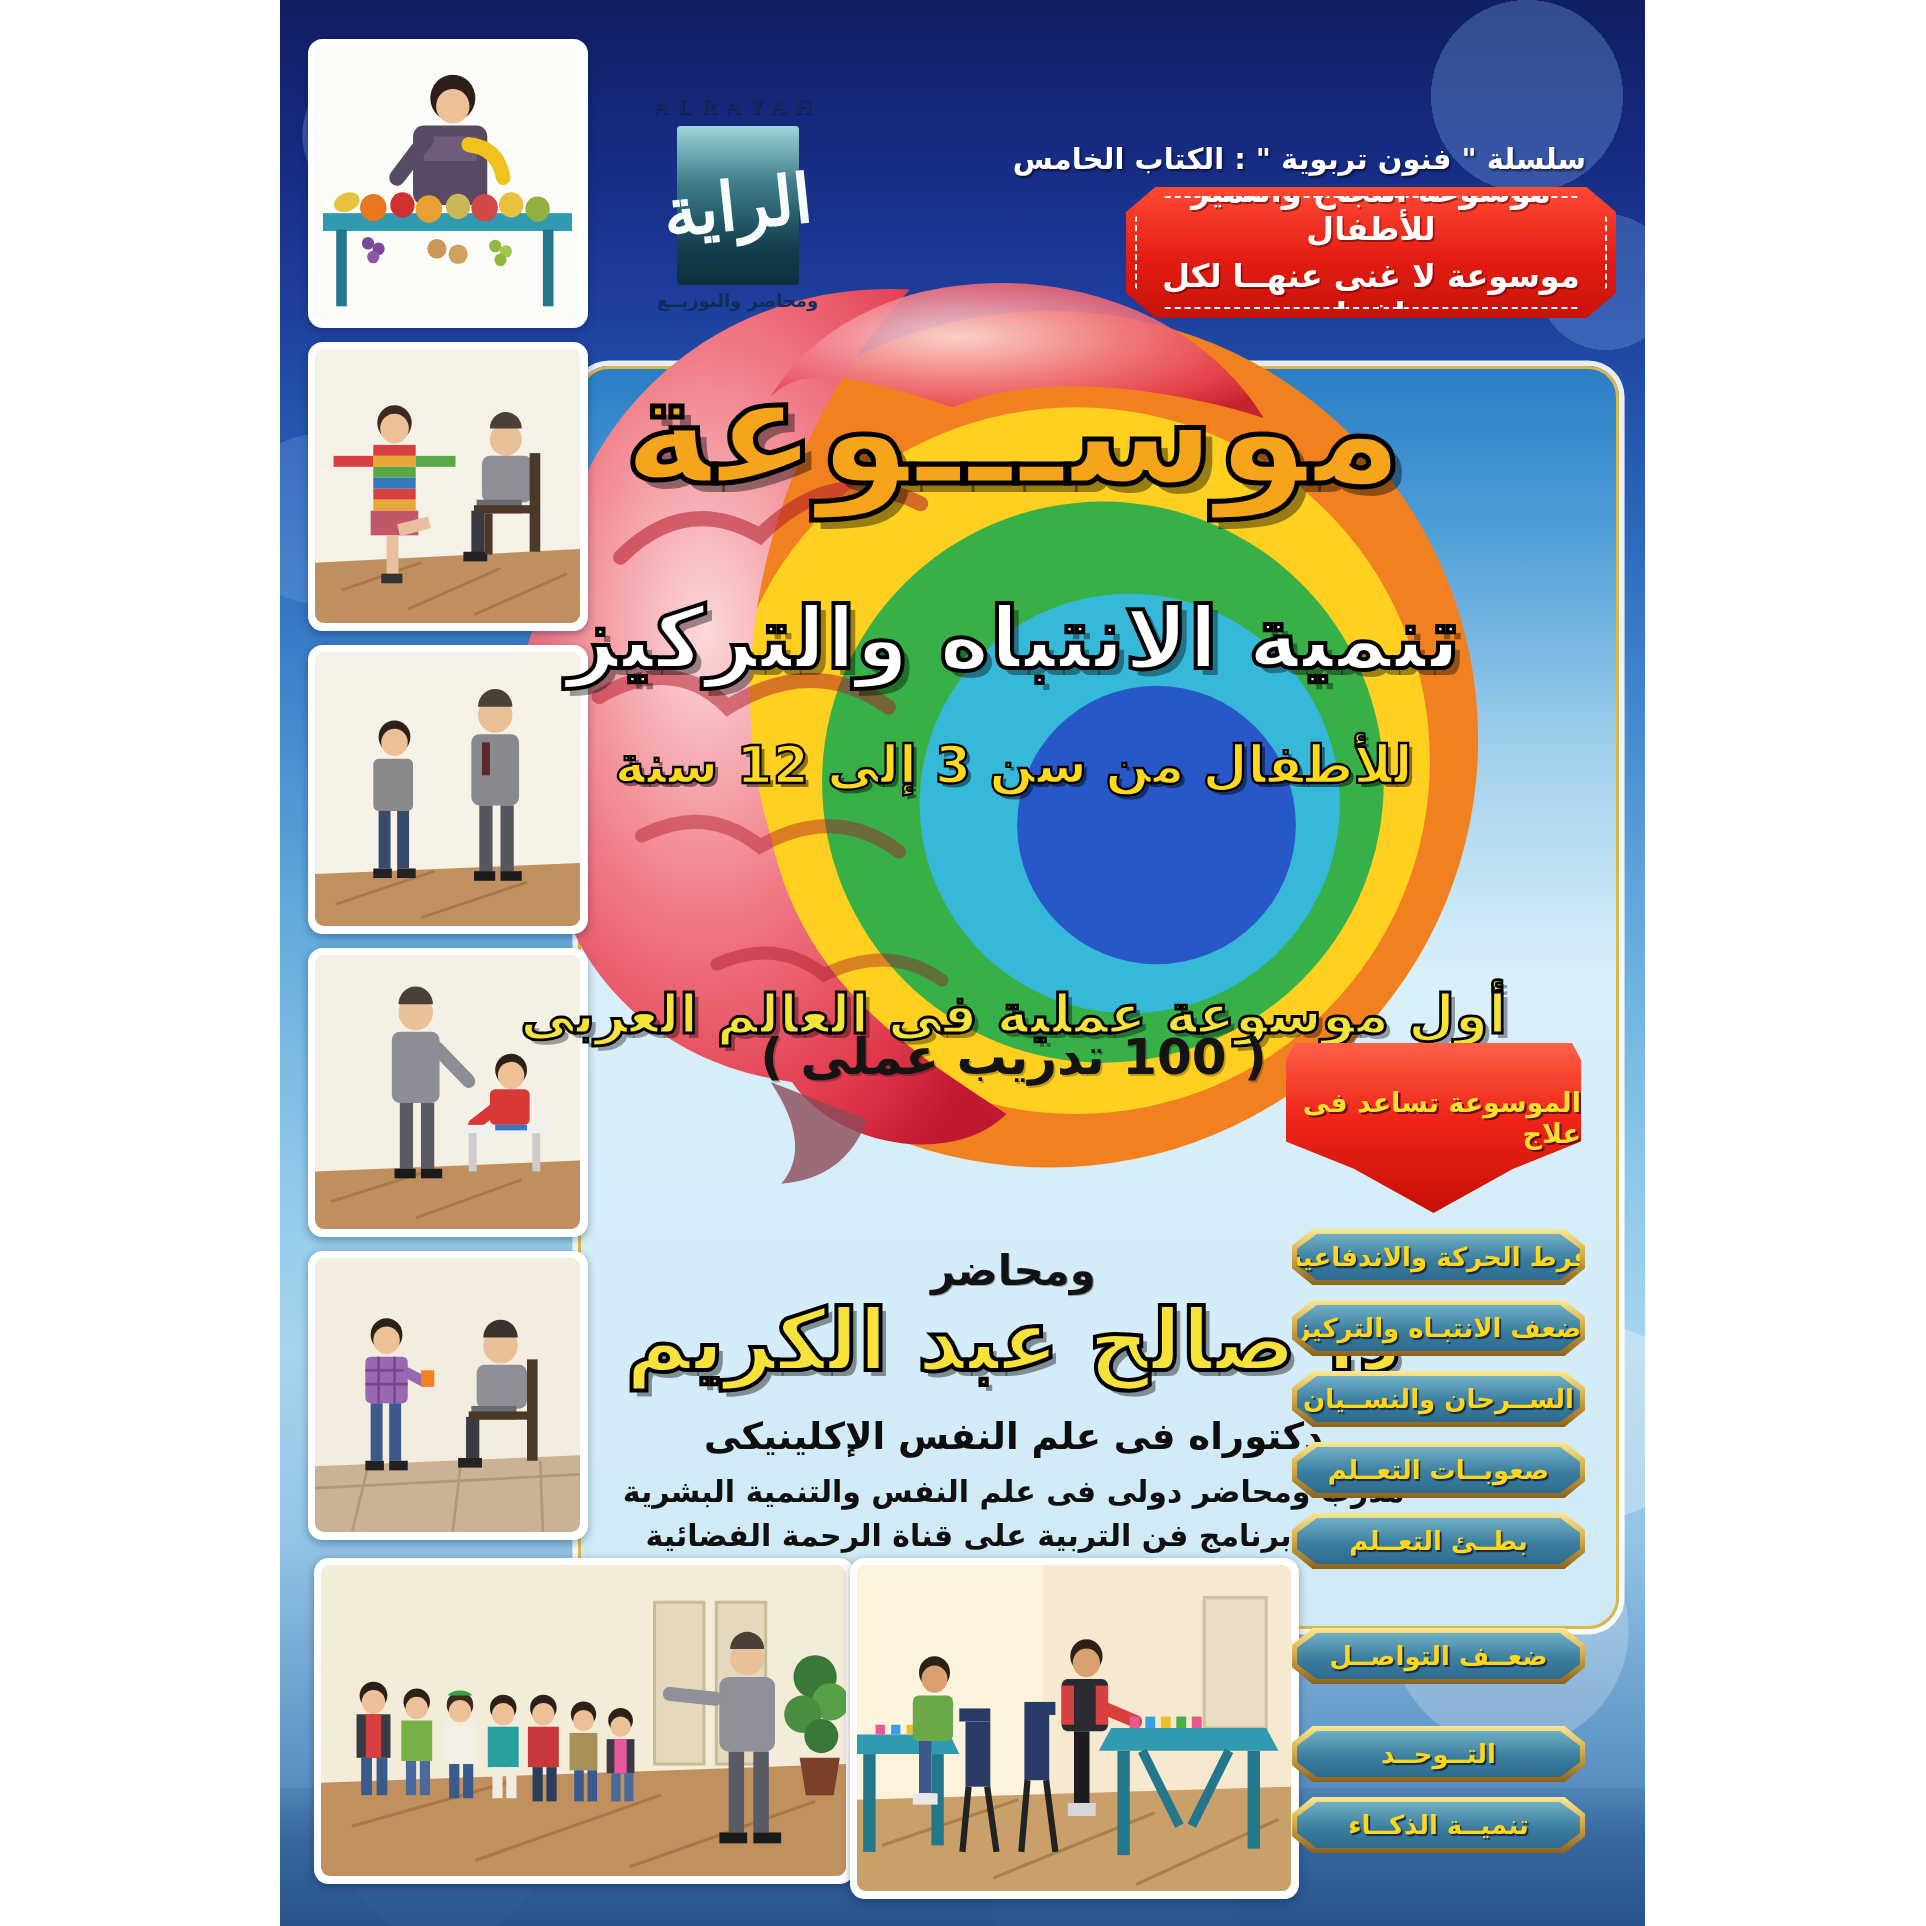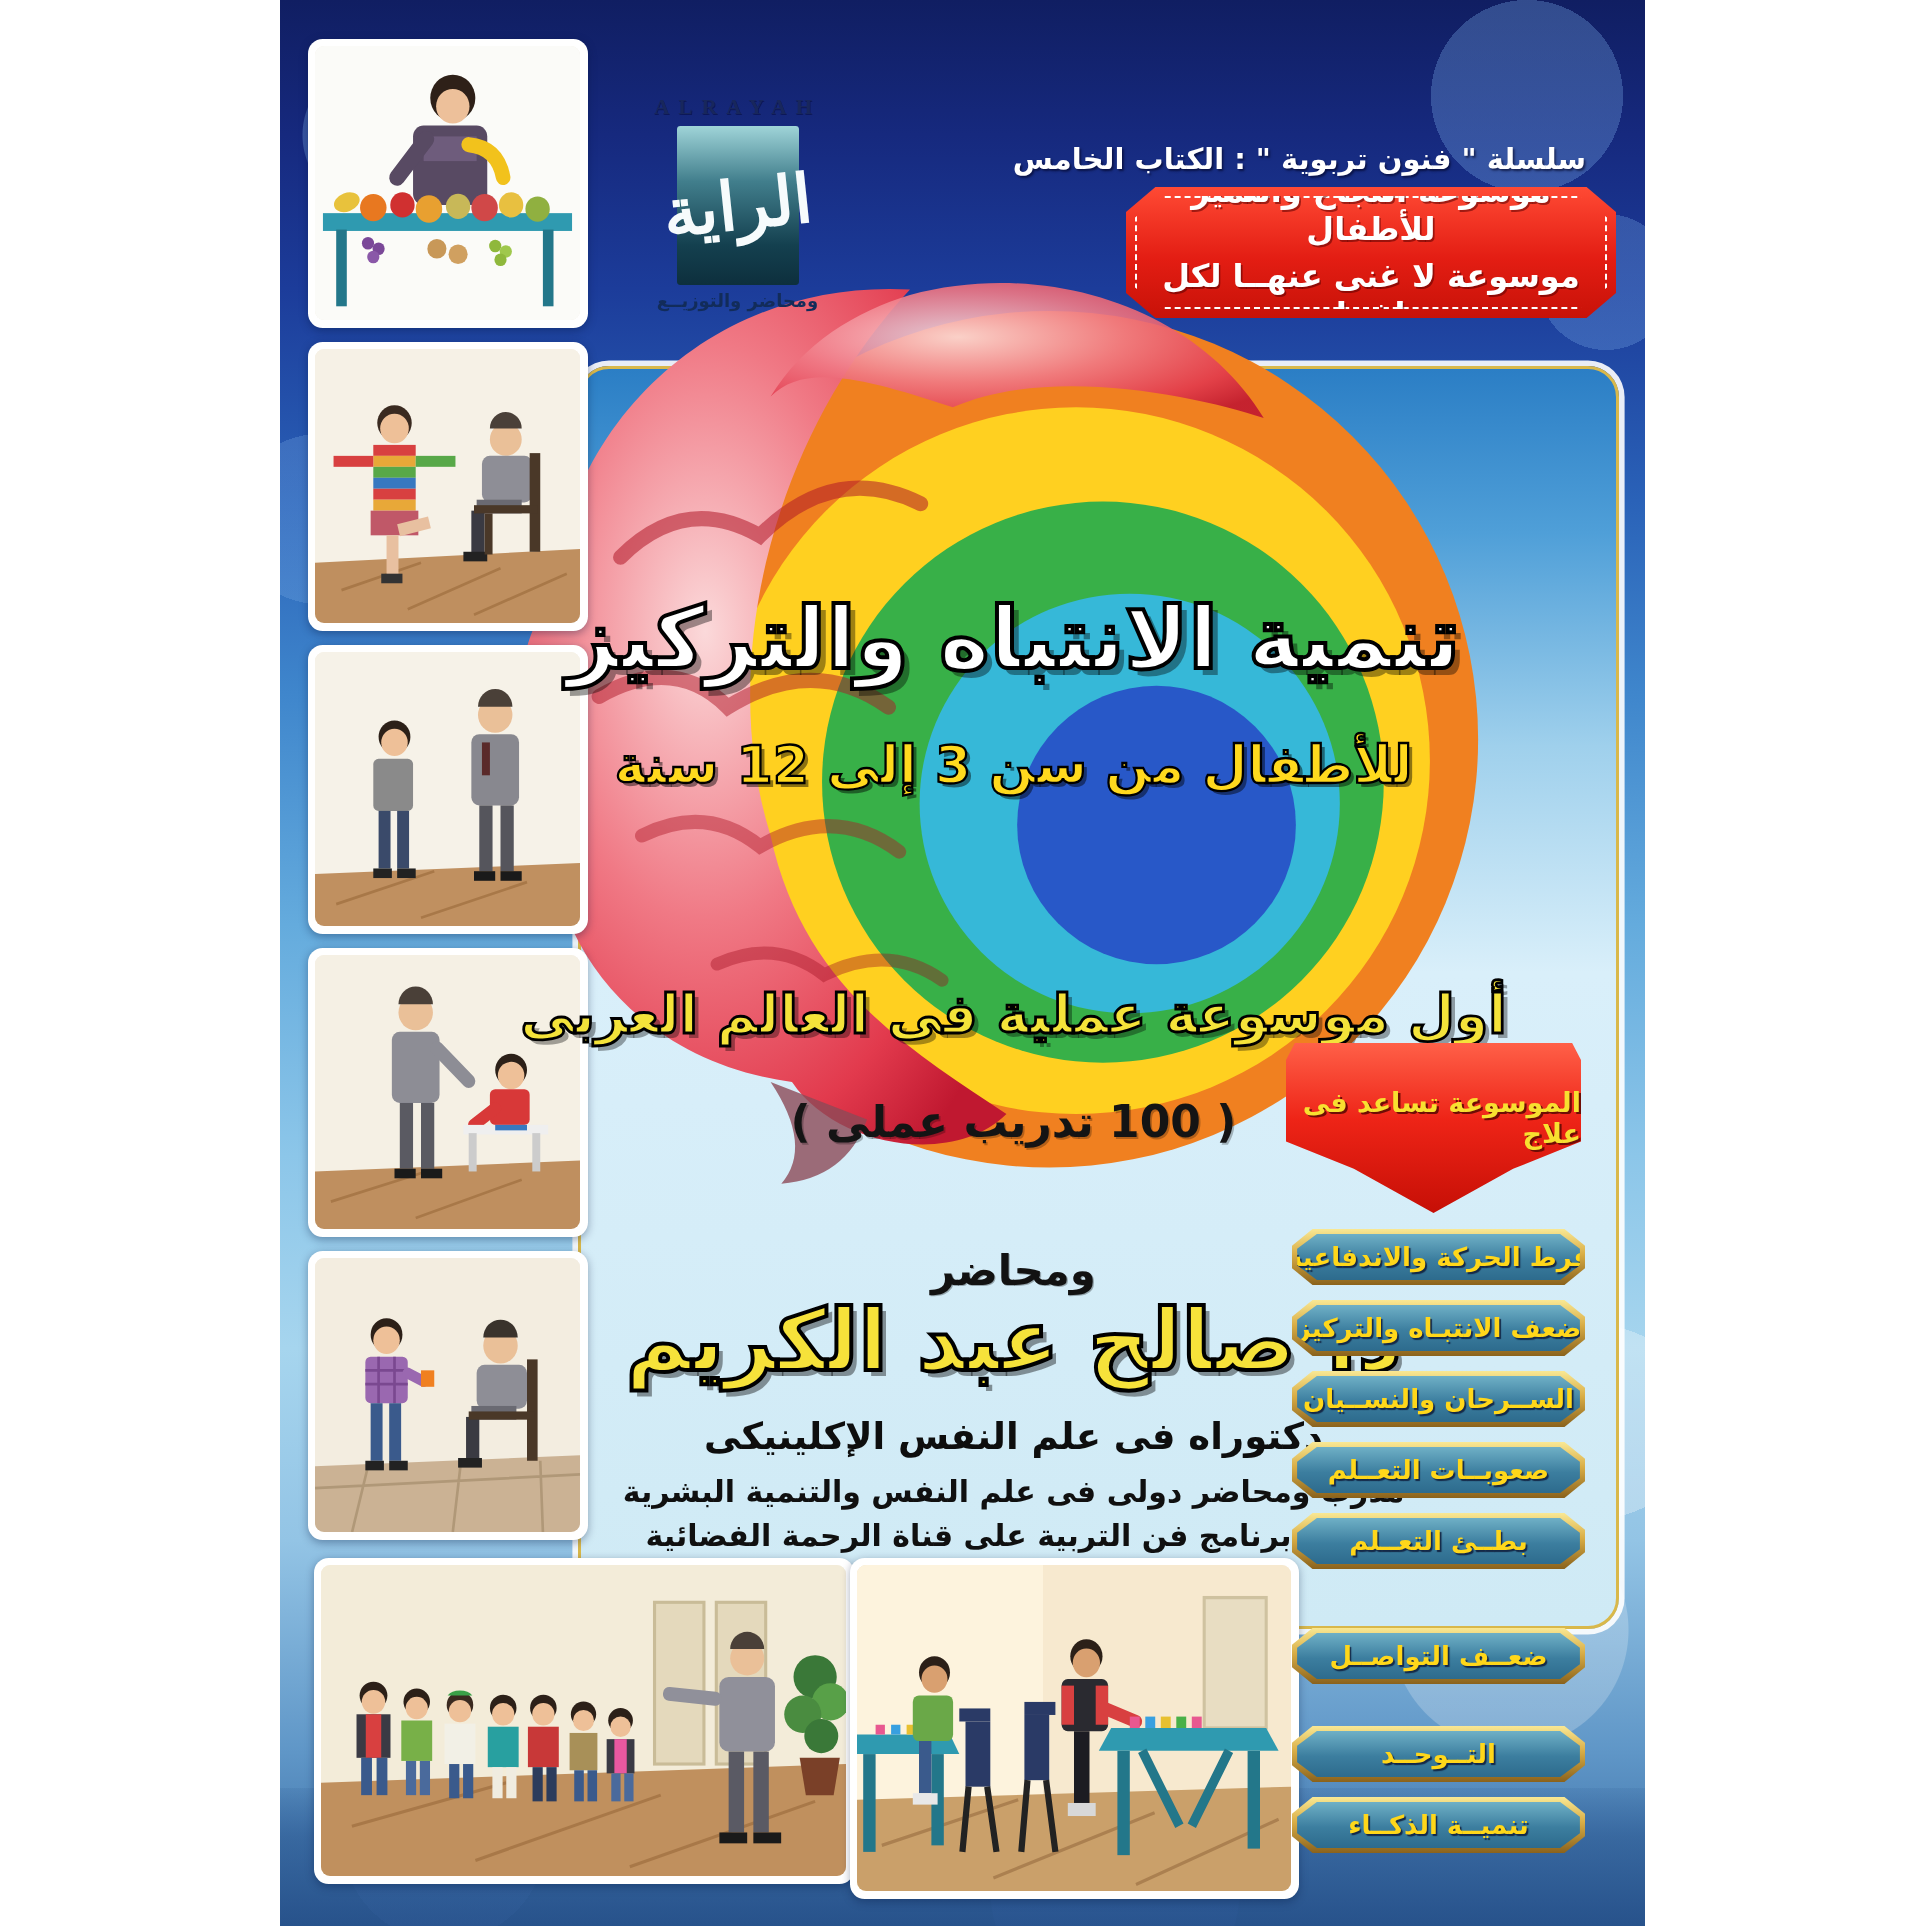--- a/index.html
+++ b/index.html
@@ -52,21 +52,21 @@
   
   .ctext{left:237px;width:993px;z-index:4;}
   .title-main{top:345px;font-size:151px;color:#f7a41d;line-height:1.15;
     -webkit-text-stroke:5.1px #000;text-shadow:9px 9px 0 rgba(0,0,0,.40);}
   .title-sub{top:588px;font-size:86px;color:#ffffff;
     -webkit-text-stroke:4px #000;text-shadow:6.8px 6.8px 0 rgba(0,0,0,.38);}
   .audience{top:735px;font-size:52px;color:#ffd91e;
     -webkit-text-stroke:2.3px #000;text-shadow:4px 4px 0 rgba(0,0,0,.45);}
   .first-line{top:983px;font-size:54px;color:#f4e33a;
     -webkit-text-stroke:2.8px #000;text-shadow:5.1px 5.1px 0 rgba(0,0,0,.35);}
-  .trainings{top:1096px;font-size:44px;color:#141414;text-shadow:1.7px 1.7px 0 rgba(0,0,0,.25);}
+  .trainings{top:1028px;font-size:50px;color:#141414;text-shadow:1.7px 1.7px 0 rgba(0,0,0,.25);}
   .guide{top:1133px;font-size:67px;color:#b3782c;
     text-shadow:-4.5px 4.5px 0 rgba(45,28,6,.55);}
   .prepared{top:1246px;font-size:42px;color:#121212;text-shadow:1.1px 1.1px 0 rgba(0,0,0,.3);}
   .author{top:1291px;font-size:85px;color:#f6e23a;
     -webkit-text-stroke:4px #000;text-shadow:5.6px 5.6px 0 rgba(0,0,0,.4);}
   .degree{top:1415px;font-size:37px;color:#0e0e0e;}
   .cred1{top:1474px;font-size:30px;color:#101010;}
   .cred2{top:1518px;font-size:30px;color:#101010;}
   
   .badge{left:1006px;top:1043px;width:295px;height:170px;z-index:5;
@@ -137,20 +137,21 @@
                C360,850 470,870 520,820 C430,760 330,700 300,560 C250,400 300,190 430,50 Z" fill="url(#gpink)"></path>
       <path d="M430,55 C560,20 700,70 760,170 C700,150 560,120 470,160 C380,130 330,120 300,150
                C330,100 380,70 430,55 Z" fill="url(#gpink)" opacity=".9"></path>
       <path d="M160,300 q60,-60 130,-20 q70,-70 150,-30" fill="none" stroke="#b01828" stroke-width="14" opacity=".55" stroke-linecap="round"></path>
       <path d="M140,430 q70,-40 120,10 q80,-50 150,0" fill="none" stroke="#b01828" stroke-width="14" opacity=".5" stroke-linecap="round"></path>
       <path d="M180,560 q60,-30 110,10 q70,-40 130,5" fill="none" stroke="#b01828" stroke-width="13" opacity=".45" stroke-linecap="round"></path>
       <path d="M250,680 q55,-25 100,10 q60,-30 110,5" fill="none" stroke="#a01020" stroke-width="12" opacity=".4" stroke-linecap="round"></path>
       <path d="M300,790 q40,60 10,95 q60,-5 80,-60 Z" fill="#8c4a58" opacity=".8"></path>
     </svg>
 
+    <div class="abs ctext ar title-main">موســـوعة</div>
     <div class="abs ctext ar title-sub">تنمية الانتباه والتركيز</div>
     <div class="abs ctext ar audience">للأطفال من سن 3 إلى 12 سنة</div>
     <div class="abs ctext ar first-line">أول موسوعة عملية فى العالم العربى</div>
     <div class="abs ctext ar trainings">( 100 تدريب عملى )</div>
     <div class="abs ctext ar prepared">ومحاضر</div>
     <div class="abs ctext ar author">د. صالح عبد الكريم</div>
     <div class="abs ctext ar degree">دكتوراه فى علم النفس الإكلينيكى</div>
     <div class="abs ctext ar cred1">مدرب ومحاضر دولى فى علم النفس والتنمية البشرية</div>
     <div class="abs ctext ar cred2">مقدم برنامج فن التربية على قناة الرحمة الفضائية</div>
 

